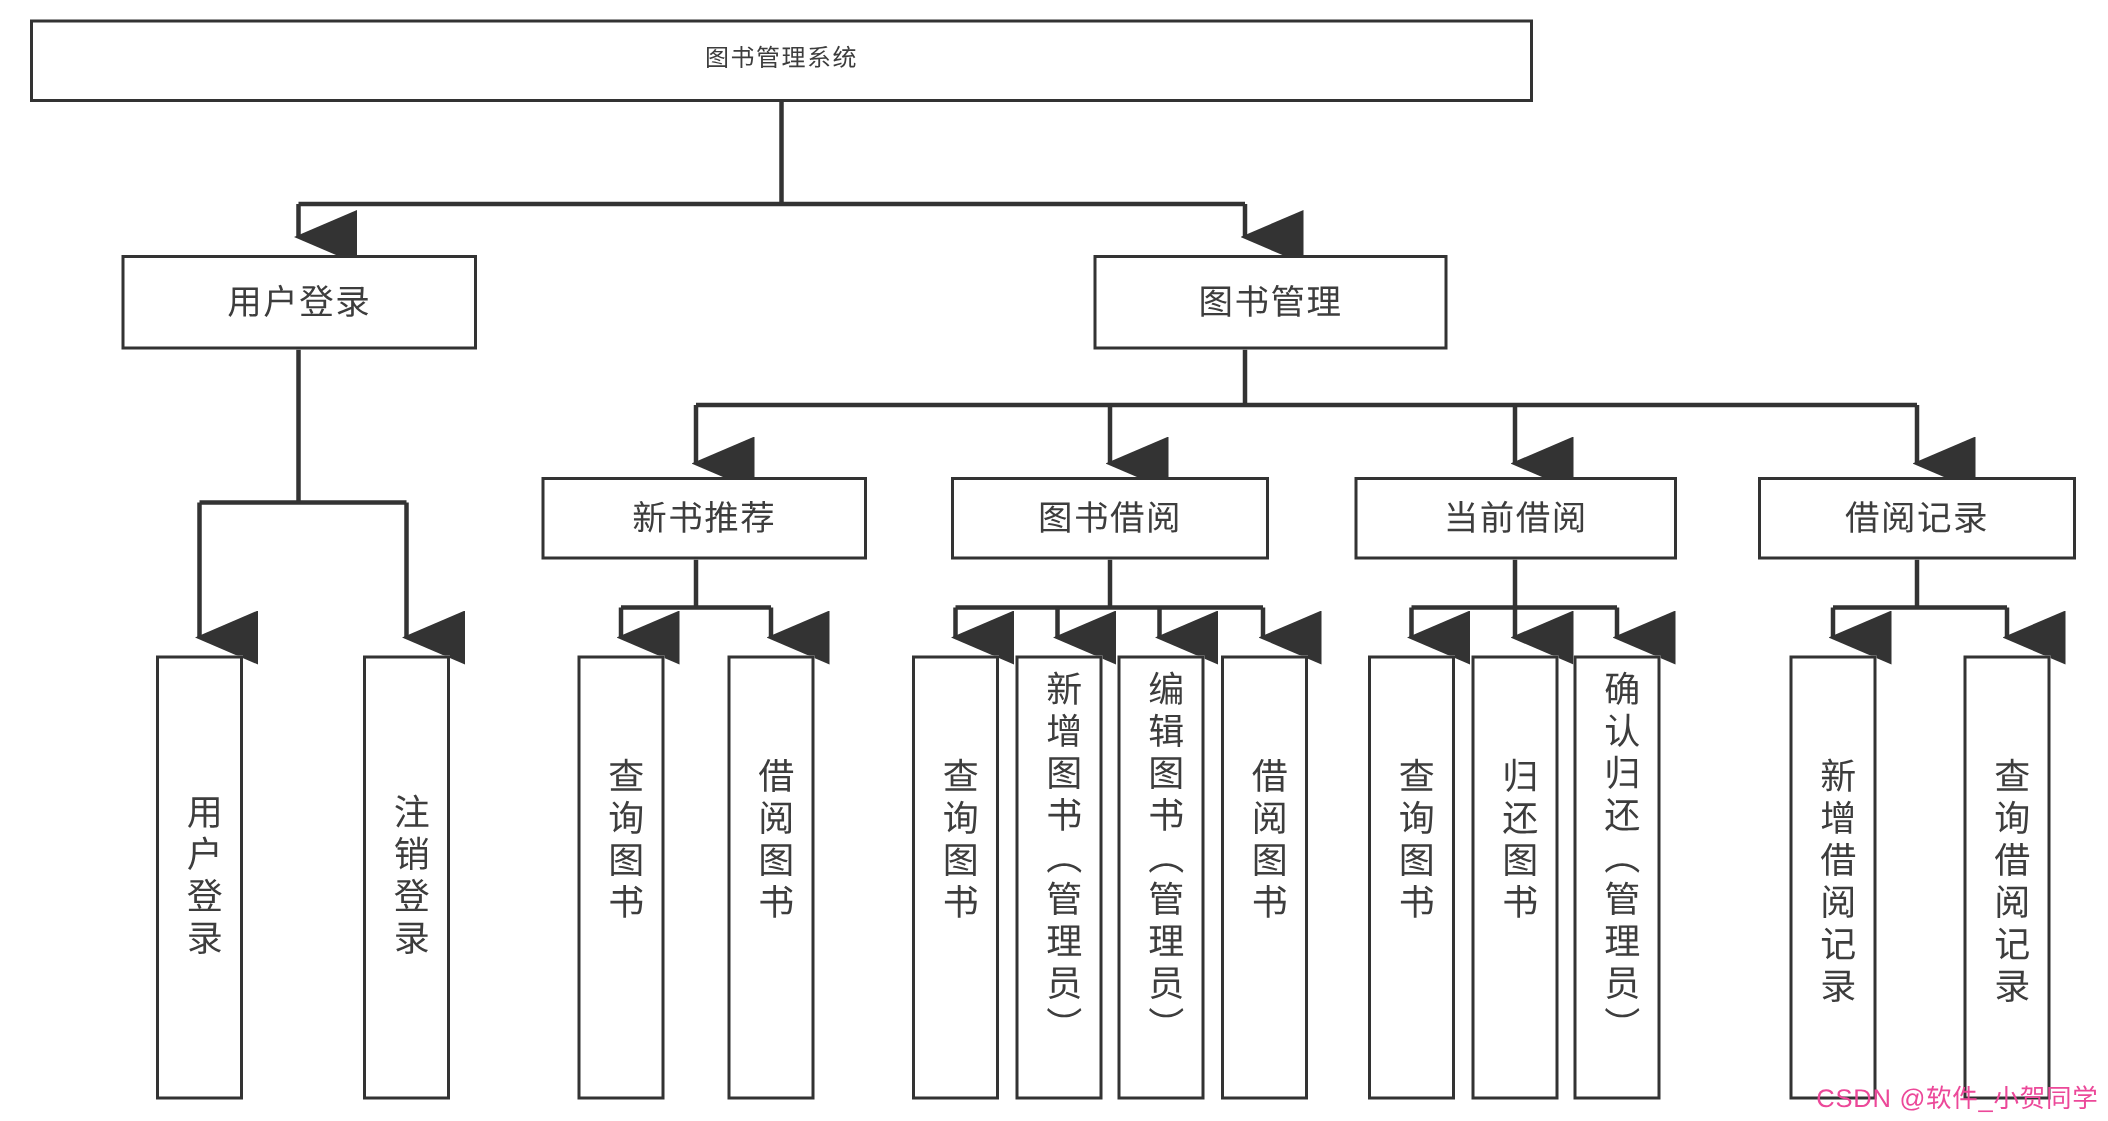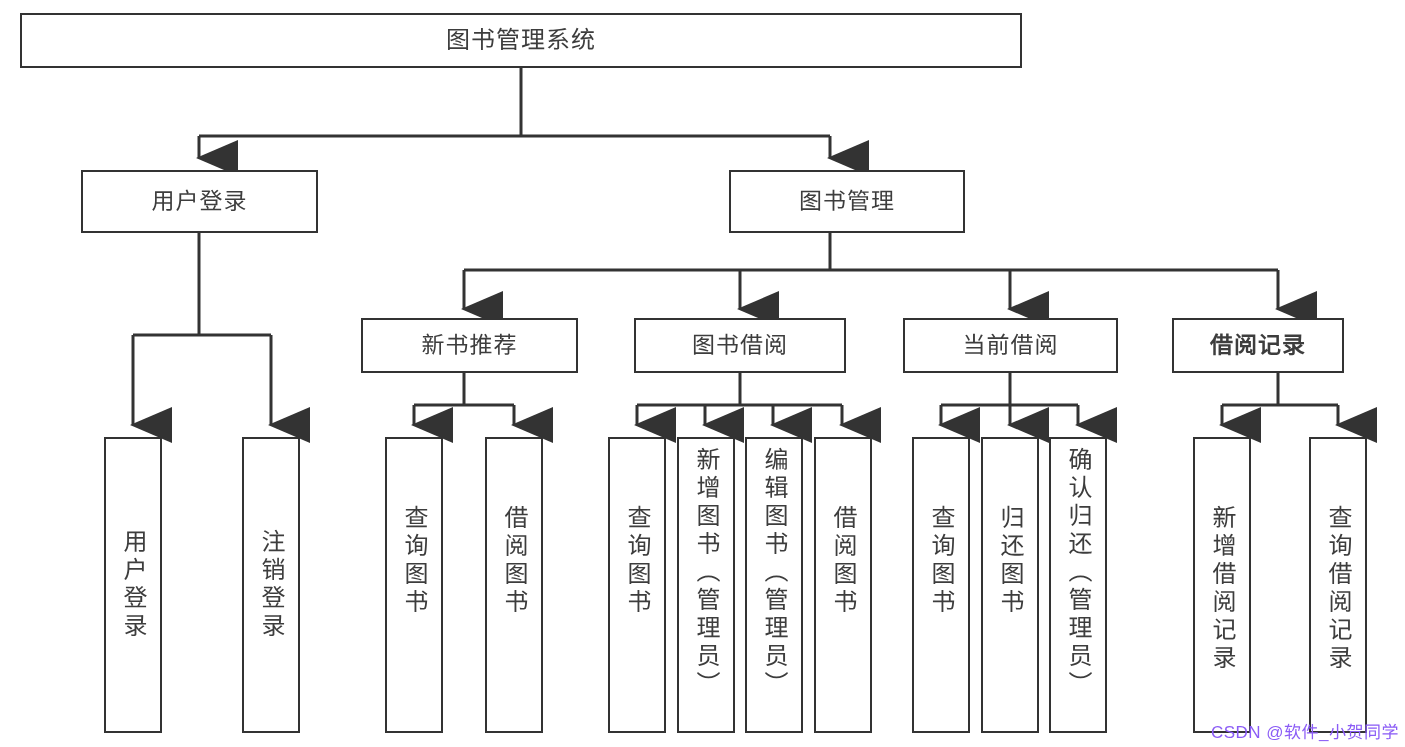--- a/index.html
+++ b/index.html
@@ -41,21 +41,21 @@
     letter-spacing: 1px;
     white-space: nowrap;
     text-align: center;
     line-height: 1.18;
   }
   
   .node.h .label {
     font-size: 23px;
   }
   .node.root .label {
-    font-size: 24px;
+    font-size: 16px;
   }
   
   .node.v {
     align-items: flex-start;
     padding-top: 8px;
   }
   .node.v .label {
     writing-mode: vertical-rl;
     text-orientation: upright;
     font-size: 24px;
@@ -70,21 +70,21 @@
     padding-top: 58px;
   }
   .node.v.low .label {
     padding-top: 82px;
   }
   #watermark {
     position: absolute;
     right: 6px;
     bottom: 4px;
     font-size: 17px;
-    color: #8b5cf6;
+    color: #ec4899;
     letter-spacing: 0.5px;
     white-space: nowrap;
     z-index: 5;
     font-family: "Liberation Sans", "DejaVu Sans", sans-serif;
   }
 </style>
 </head>
 <body>
 
 <div id="canvas">
@@ -152,21 +152,21 @@
 
   <div class="node h" style="left:634px; top:318px; width:212px; height:55px;">
     <span class="label">图书借阅</span>
   </div>
   <div class="node h" style="left:361px; top:318px; width:217px; height:55px;">
     <span class="label">新书推荐</span>
   </div>
   <div class="node h" style="left:903px; top:318px; width:215px; height:55px;">
     <span class="label">当前借阅</span>
   </div>
-  <div class="node h" style="left:1172px; top:318px; width:172px; height:55px;font-weight:bold;">
+  <div class="node h" style="left:1172px; top:318px; width:212px; height:55px;">
     <span class="label">借阅记录</span>
   </div>
 
   <div class="node v low" style="left:104px; top:437px; width:58px; height:296px;">
     <span class="label">用户登录</span>
   </div>
   <div class="node v low" style="left:242px; top:437px; width:58px; height:296px;">
     <span class="label">注销登录</span>
   </div>
 

